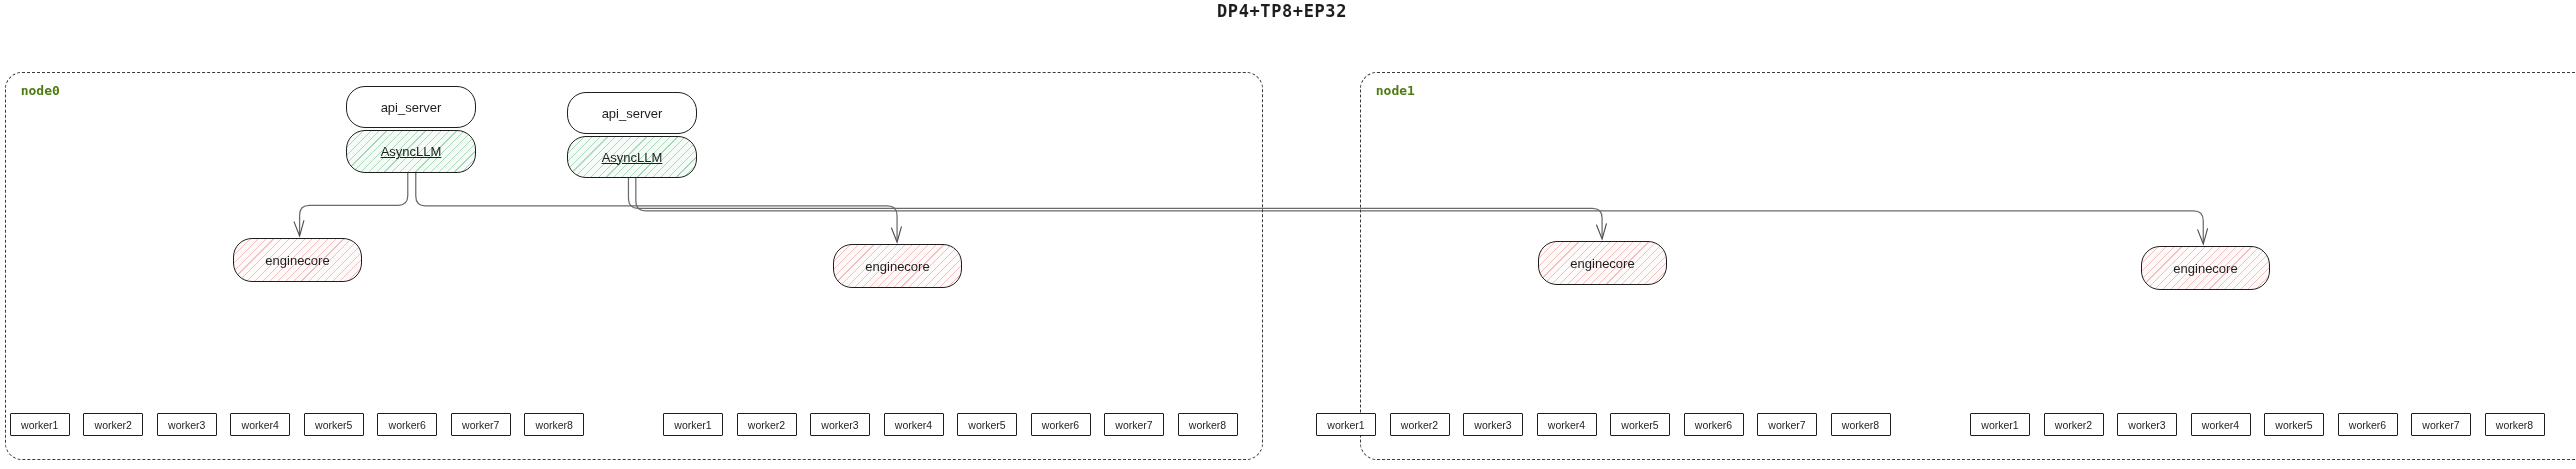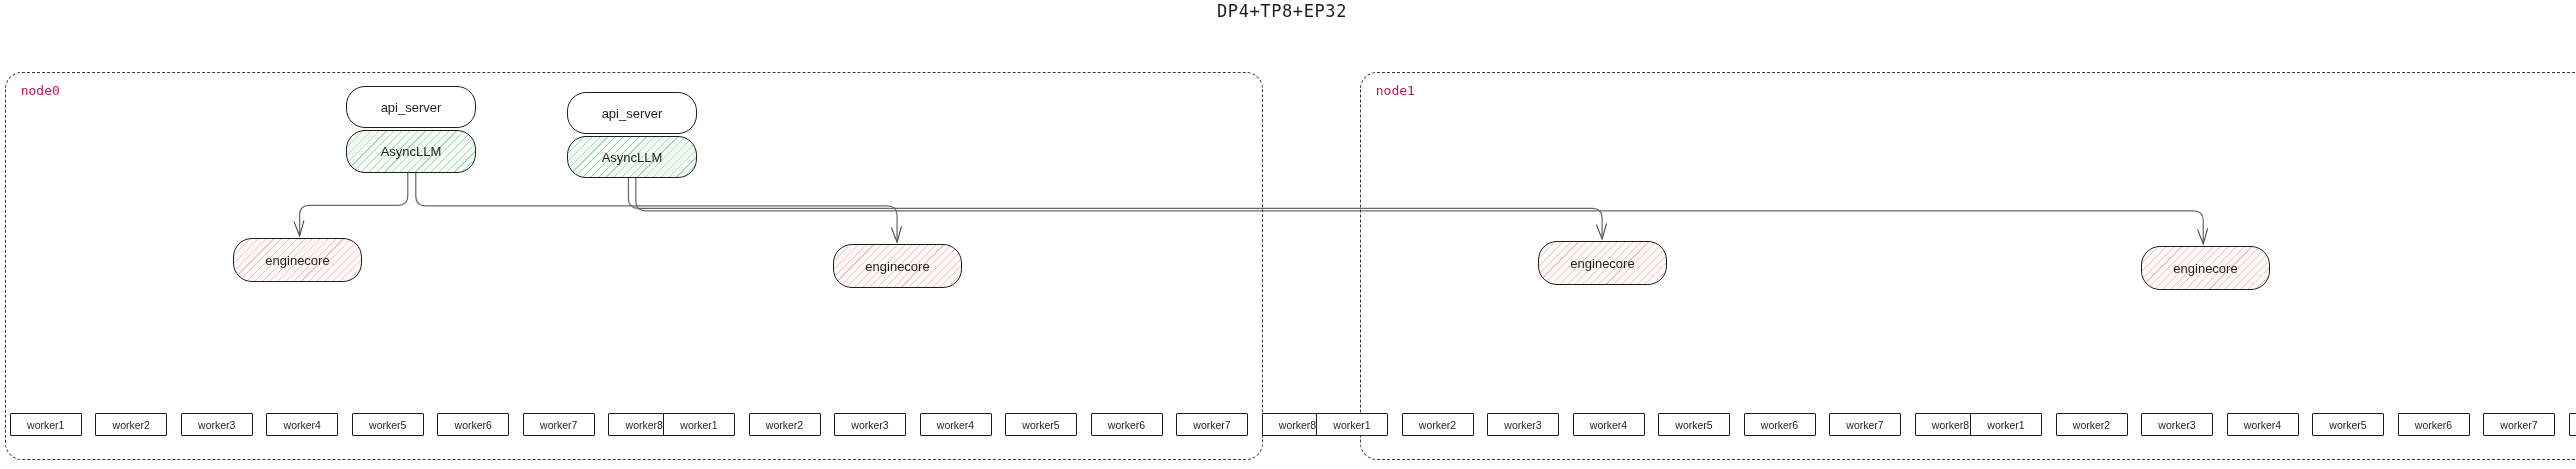--- a/index.html
+++ b/index.html
@@ -15,54 +15,55 @@
     position:relative;
     width:2576px;height:469px;
     background:#ffffff;
     overflow:hidden;
   }
   .title{
     position:absolute;
     left:1193px;top:1.2px;width:178px;
     text-align:center;
     font-family:"DejaVu Sans Mono",monospace;
-    font-size:17px;font-weight:400;
+    font-size:17px;font-weight:700;
     letter-spacing:0.6px;
     color:#1e1e1e;
     white-space:nowrap;
   }
   .node{
     position:absolute;
     border:1.5px dashed #3a3a3a;
     border-radius:17px;
     background:transparent;
   }
   .node-label{
     position:absolute;
     left:14.8px;top:9.8px;
     font-family:"DejaVu Sans Mono",monospace;
-    font-size:13px;font-weight:400;
-    color:#be185d;
+    font-size:13px;font-weight:700;
+    color:#4d7c0f;
   }
   #node0{left:4.9px;top:72px;width:1258px;height:388px;}
   #node1{left:1360px;top:72px;width:1257px;height:388px;}
   .shape{
     position:absolute;
     border:1.5px solid var(--border);
     border-radius:19px;
     display:flex;align-items:center;justify-content:center;
     font-size:13px;
     background:#ffffff;
     white-space:nowrap;
   }
   .hatch-green{
     background-color:#f5fbf6;
     background-image:repeating-linear-gradient(135deg,
       rgba(76,175,112,0.45) 0px, rgba(76,175,112,0.45) 0.9px,
       transparent 0.9px, transparent 5.5px);
+    text-decoration:underline;
   }
   .hatch-red{
     background-color:#fffafa;
     background-image:repeating-linear-gradient(135deg,
       rgba(224,102,102,0.40) 0px, rgba(224,102,102,0.40) 0.8px,
       transparent 0.8px, transparent 5.5px);
   }
   #api1{left:346px;top:86px;width:130px;height:42px;}
   #async1{left:346px;top:130px;width:130px;height:43px;}
   #api2{left:567px;top:92px;width:130px;height:42px;}
@@ -74,21 +75,21 @@
   .worker-row{
     position:absolute;
     top:413px;
     display:flex;gap:13.5px;
   }
   #wg1{left:9.8px;}
   #wg2{left:663px;}
   #wg3{left:1316px;}
   #wg4{left:1970px;}
   .worker{
-    width:72px;height:23px;
+    width:60px;height:23px;
     border:1.2px solid var(--border);
     border-radius:1px;
     background:#ffffff;
     display:flex;align-items:center;justify-content:center;
     font-size:10.5px;
     white-space:nowrap;
   }
   svg.connectors{
     position:absolute;left:0;top:0;
     pointer-events:none;

